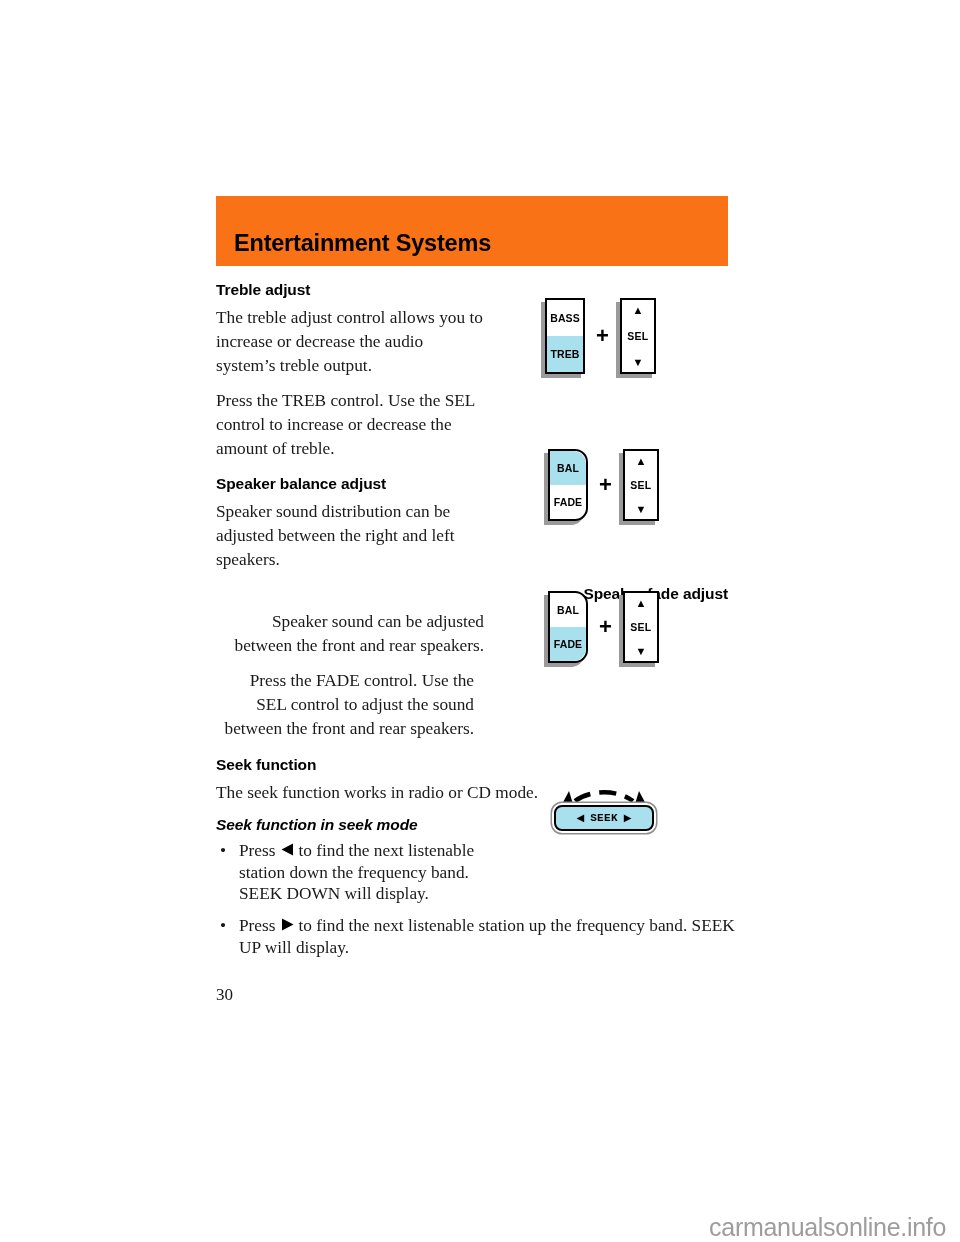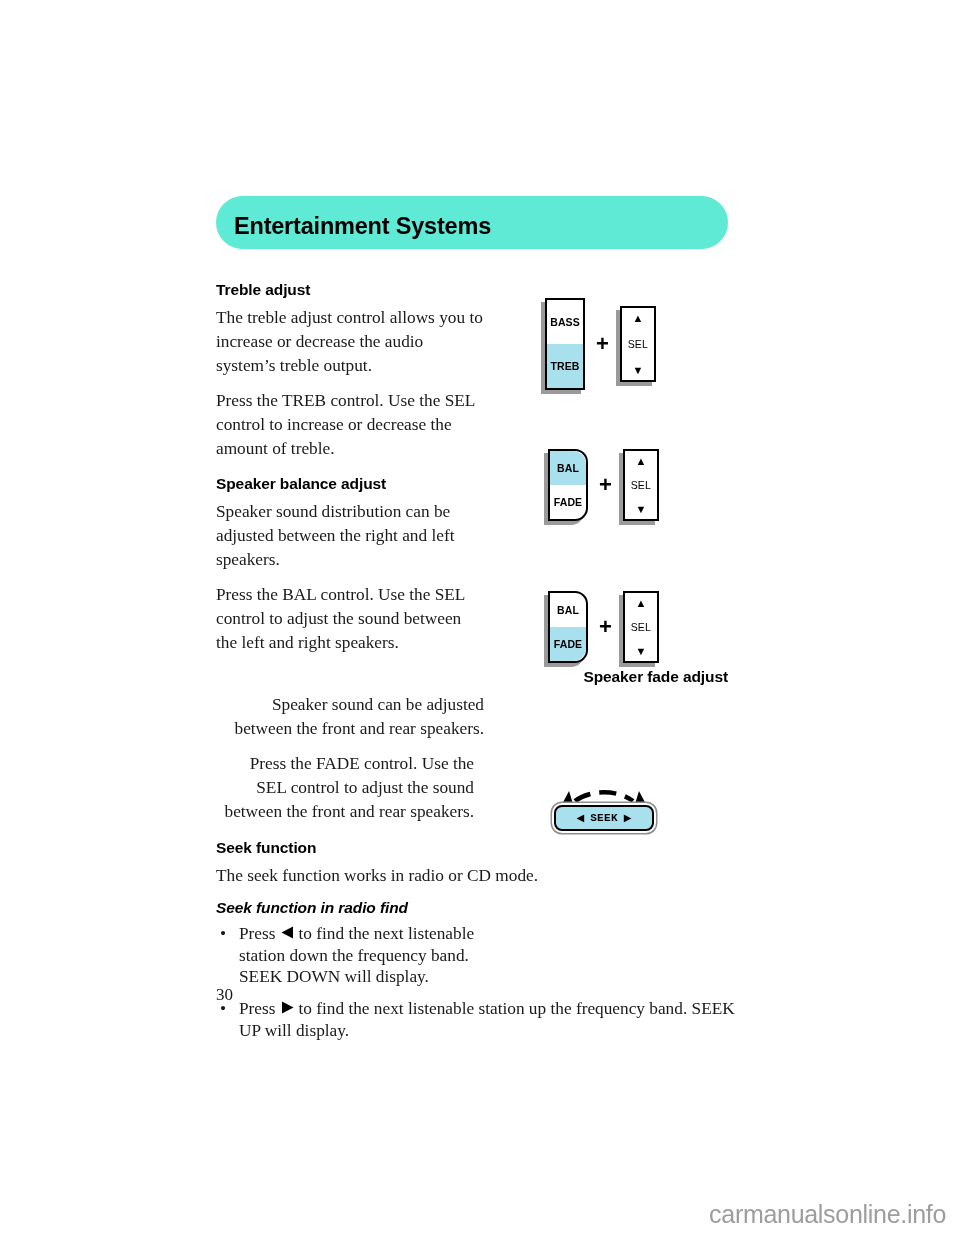--- a/index.html
+++ b/index.html
@@ -15,23 +15,22 @@
     color: #1a1a1a;
     overflow: hidden;
   }
 
   
   .header-banner {
     position: absolute;
     left: 216px;
     top: 196px;
     width: 512px;
-    height: 53px;
-    background: #5eead4;
-    border-radius: 27px;
+    height: 70px;
+    background: #f97316;
   }
   .header-title {
     position: absolute;
     left: 18px;
     bottom: 9px;
     font-family: "Liberation Sans", sans-serif;
     font-weight: bold;
     font-size: 23.5px;
     letter-spacing: -0.2px;
     color: #000000;
@@ -176,21 +175,21 @@
     justify-content: space-between;
     padding: 5px 0 5px 0;
   }
   .sel-btn .tri {
     font-size: 11px;
     line-height: 10px;
     color: #000;
   }
   .sel-btn .sel-label {
     font-family: "Liberation Sans", sans-serif;
-    font-weight: normal;
+    font-weight: bold;
     font-size: 10.5px;
     color: #000;
     letter-spacing: 0.2px;
   }
 
   
   .seek-wrap { position: relative; }
   .seek-pill {
     position: relative;
     width: 100px;
@@ -229,21 +228,21 @@
     position: absolute;
     left: 216px;
     top: 985px;
     font-family: "Liberation Serif", serif;
     font-size: 17px;
     color: #1a1a1a;
   }
   .watermark {
     position: absolute;
     right: 14px;
-    bottom: 13px;
+    bottom: 0;
     font-family: "Liberation Sans", sans-serif;
     font-size: 25px;
     color: #9d9d9d;
     letter-spacing: -0.3px;
   }
 </style>
 </head>
 <body>
 
 <div class="header-banner">
@@ -254,54 +253,53 @@
 
   <div class="block">
     <h2 class="sec-head">Treble adjust</h2>
     <p class="body narrow">The treble adjust control allows you to increase or decrease the audio system’s treble output.</p>
     <p class="body narrow">Press the TREB control. Use the SEL control to increase or decrease the amount of treble.</p>
   </div>
 
   <div class="block" style="margin-top:14px;">
     <h2 class="sec-head">Speaker balance adjust</h2>
     <p class="body narrow">Speaker sound distribution can be adjusted between the right and left speakers.</p>
-    <p class="body narrow">Press the BAL control. Use the SEL control to adjust the sound between the left and right speakers.</p>
   </div>
 
   <div class="block" style="margin-top:13px;text-align:right;">
     <h2 class="sec-head">Speaker fade adjust</h2>
     <p class="body narrow">Speaker sound can be adjusted between the front and rear speakers.</p>
     <p class="body" style="width:258px;">Press the FADE control. Use the SEL control to adjust the sound between the front and rear speakers.</p>
   </div>
 
   <div class="block" style="margin-top:15px;">
     <h2 class="sec-head">Seek function</h2>
     <p class="body wide">The seek function works in radio or CD mode.</p>
-    <h3 class="sub-head">Seek function in radio find</h3>
+    <h3 class="sub-head">Seek function in seek mode</h3>
 
     <ul class="bullets">
       <li style="width:260px;">
         <span class="dot">•</span><span>Press</span><span class="inline-tri"><svg width="15" height="15" viewBox="0 0 15 15">
               <polygon points="13,1.5 13,13.5 1.5,7.5" fill="#000"></polygon>
             </svg></span><span>to find the next listenable station down the frequency band. SEEK DOWN will display.</span>
       </li>
       <li style="width:500px;">
         <span class="dot">•</span><span>Press</span><span class="inline-tri"><svg width="15" height="15" viewBox="0 0 15 15">
               <polygon points="2,1.5 2,13.5 13.5,7.5" fill="#000"></polygon>
             </svg></span><span>to find the next listenable station up the frequency band. SEEK UP will display.</span>
       </li>
     </ul>
   </div>
 
 </div>
 
 <div class="figure" style="left:545px; top:298px;">
   <div class="fig-row">
     <div class="btn-shadow">
-      <div class="btn-face split-btn" style="width:40px; height:92px;">
+      <div class="btn-face split-btn" style="width:40px; height:76px;">
         <div class="half">BASS</div>
         <div class="half lit">TREB</div>
       </div>
     </div>
     <div class="plus">+</div>
     <div class="btn-shadow sel-btn">
       <div class="btn-face" style="width:36px; height:76px;">
         <div class="tri">▲</div>
         <div class="sel-label">SEL</div>
         <div class="tri">▼</div>

